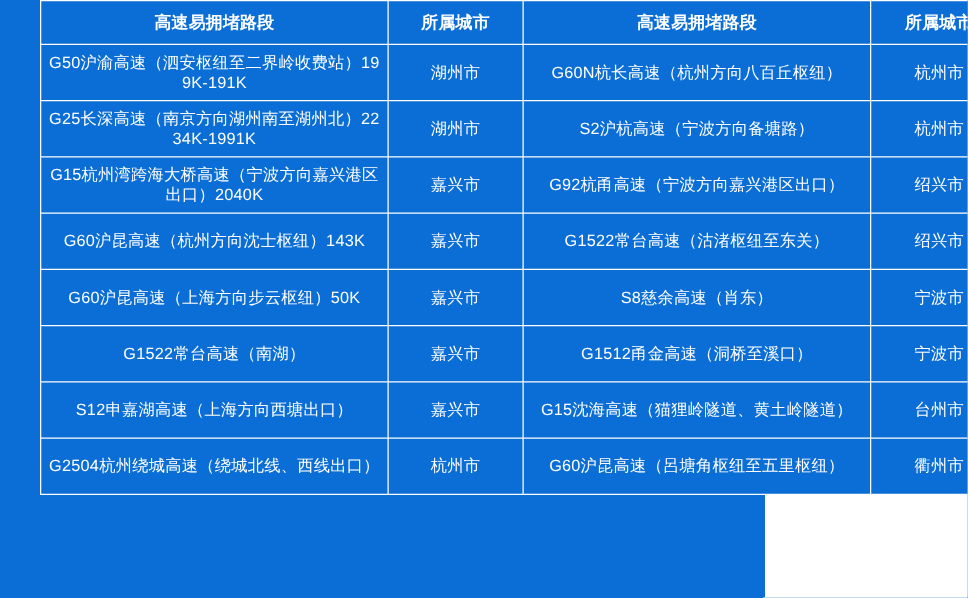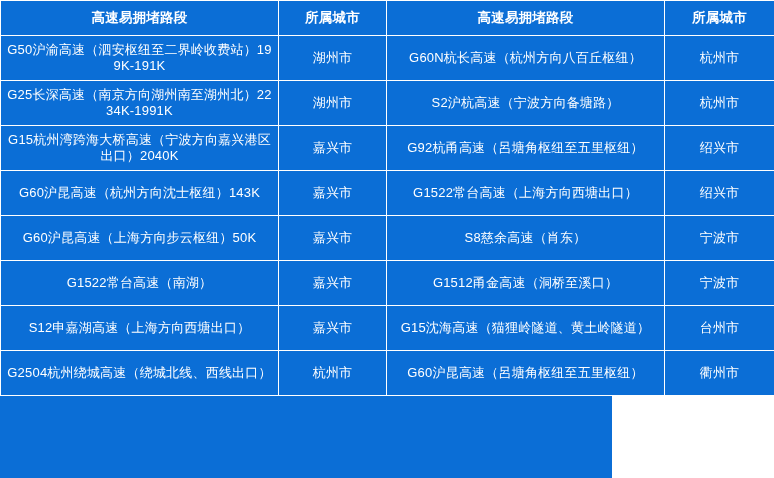--- a/index.html
+++ b/index.html
@@ -11,20 +11,21 @@
     width: 774px;
     height: 478px;
     font-family: "Liberation Sans", sans-serif;
     overflow: hidden;
   }
   .table-wrap {
     width: 612px;
     height: 478px;
     background: #0b6ed6;
     box-sizing: border-box;
+    padding-left: 32px;
   }
   table.road-table {
     width: 774px;
     border-collapse: collapse;
     table-layout: fixed;
     background: #0b6ed6;
   }
   table.road-table col.c1 { width: 278px; }
   table.road-table col.c2 { width: 108px; }
   table.road-table col.c3 { width: 278px; }
@@ -85,27 +86,27 @@
         </tr>
         <tr>
           <td class="road">G25长深高速（南京方向湖州南至湖州北）2234K-1991K</td>
           <td class="city">湖州市</td>
           <td class="road">S2沪杭高速（宁波方向备塘路）</td>
           <td class="city">杭州市</td>
         </tr>
         <tr>
           <td class="road">G15杭州湾跨海大桥高速（宁波方向嘉兴港区出口）2040K</td>
           <td class="city">嘉兴市</td>
-          <td class="road">G92杭甬高速（呂塘角枢纽至五里枢纽）</td>
+          <td class="road">G92杭甬高速（宁波方向嘉兴港区出口）</td>
           <td class="city">绍兴市</td>
         </tr>
         <tr>
           <td class="road">G60沪昆高速（杭州方向沈士枢纽）143K</td>
           <td class="city">嘉兴市</td>
-          <td class="road">G1522常台高速（上海方向西塘出口）</td>
+          <td class="road">G1522常台高速（沽渚枢纽至东关）</td>
           <td class="city">绍兴市</td>
         </tr>
         <tr>
           <td class="road">G60沪昆高速（上海方向步云枢纽）50K</td>
           <td class="city">嘉兴市</td>
           <td class="road">S8慈余高速（肖东）</td>
           <td class="city">宁波市</td>
         </tr>
         <tr>
           <td class="road">G1522常台高速（南湖）</td>

